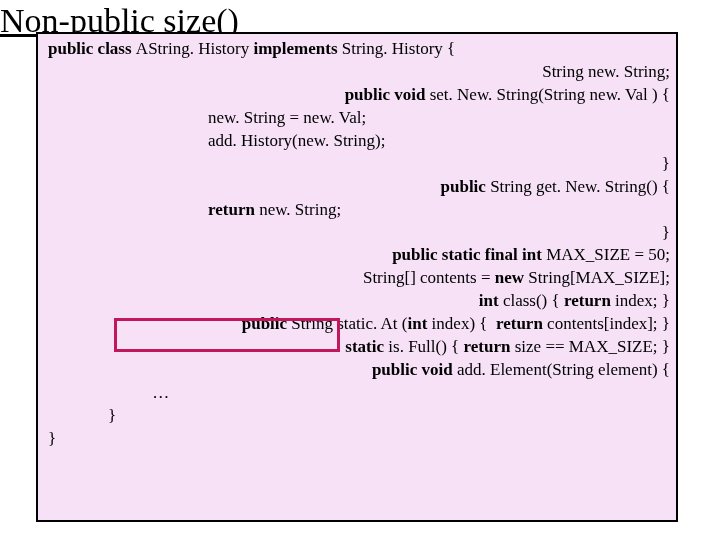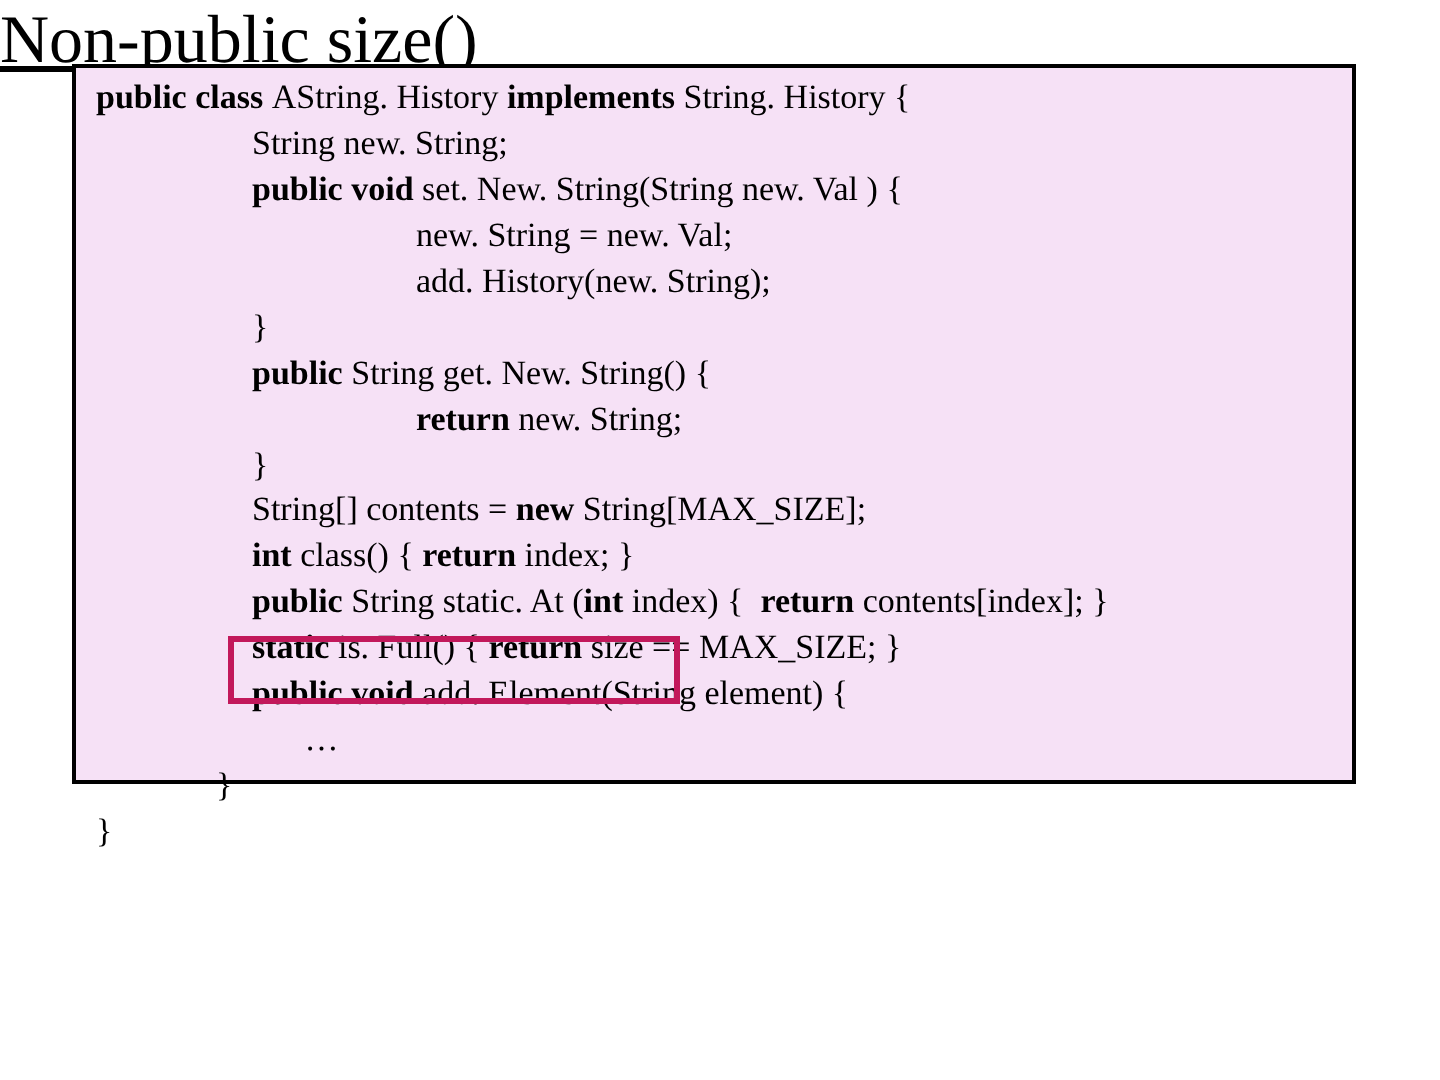--- a/index.html
+++ b/index.html
@@ -17,35 +17,35 @@
     text-decoration: underline;
     margin-top: 2px;
     margin-bottom: 0;
     font-weight: normal;
   }
   .code-box {
     position: absolute;
     top: 32px;
     left: 36px;
     width: 642px;
-    height: 360px;
+    height: 490px;
     border: 2px solid #000;
     background: #f6e1f6;
     padding: 4px 6px 4px 10px;
     box-sizing: border-box;
     font-family: "Times New Roman", Times, serif;
     font-size: 17px;
     line-height: 1.35;
     color: #000;
   }
   .code-box .line {
     white-space: pre;
   }
   .bold { font-weight: bold; }
-  .indent1 { padding-left: 78px; }
+  .indent1 { padding-left: 78px; text-align: right; }
   .indent2 { padding-left: 160px; }
   .indent3 { padding-left: 100px; }
   .highlight-box {
     position: absolute;
     border: 3px solid #c2185b;
     background: transparent;
     pointer-events: none;
   }
 </style>
 </head>
@@ -56,20 +56,21 @@
 <div class="code-box">
   <div class="line"><span class="bold">public class </span><span>AString. History </span><span class="bold">implements </span><span>String. History {</span></div>
   <div class="line indent1"><span>String new. String;</span></div>
   <div class="line indent1"><span class="bold">public void </span><span>set. New. String(String new. Val ) {</span></div>
   <div class="line indent2"><span>new. String = new. Val;</span></div>
   <div class="line indent2"><span>add. History(new. String);</span></div>
   <div class="line indent1"><span>}</span></div>
   <div class="line indent1"><span class="bold">public </span><span>String get. New. String() {</span></div>
   <div class="line indent2"><span class="bold">return </span><span>new. String;</span></div>
   <div class="line indent1"><span>}</span></div>
+  <div class="line indent1"><span class="bold">public static final int </span><span>MAX_SIZE = 50;</span></div>
   <div class="line indent1"><span>String[] contents = </span><span class="bold">new </span><span>String[MAX_SIZE];</span></div>
   <div class="line indent1"><span class="bold">int </span><span>class() { </span><span class="bold">return </span><span>index; }</span></div>
   <div class="line indent1"><span class="bold">public </span><span>String static. At (</span><span class="bold">int </span><span>index) {  </span><span class="bold">return </span><span>contents[index]; }</span></div>
   <div class="line indent1"><span class="bold">static </span><span>is. Full() { </span><span class="bold">return </span><span>size == MAX_SIZE; }</span></div>
   <div class="line indent1"><span class="bold">public void </span><span>add. Element(String element) {</span></div>
   <div class="line indent3"><span> …</span></div>
   <div class="line" style="padding-left:60px"><span>}</span></div>
   <div class="line"><span>}</span></div>
 
   <div class="highlight-box" style="left:76px; top:284px; width:220px; height:28px;"></div>

